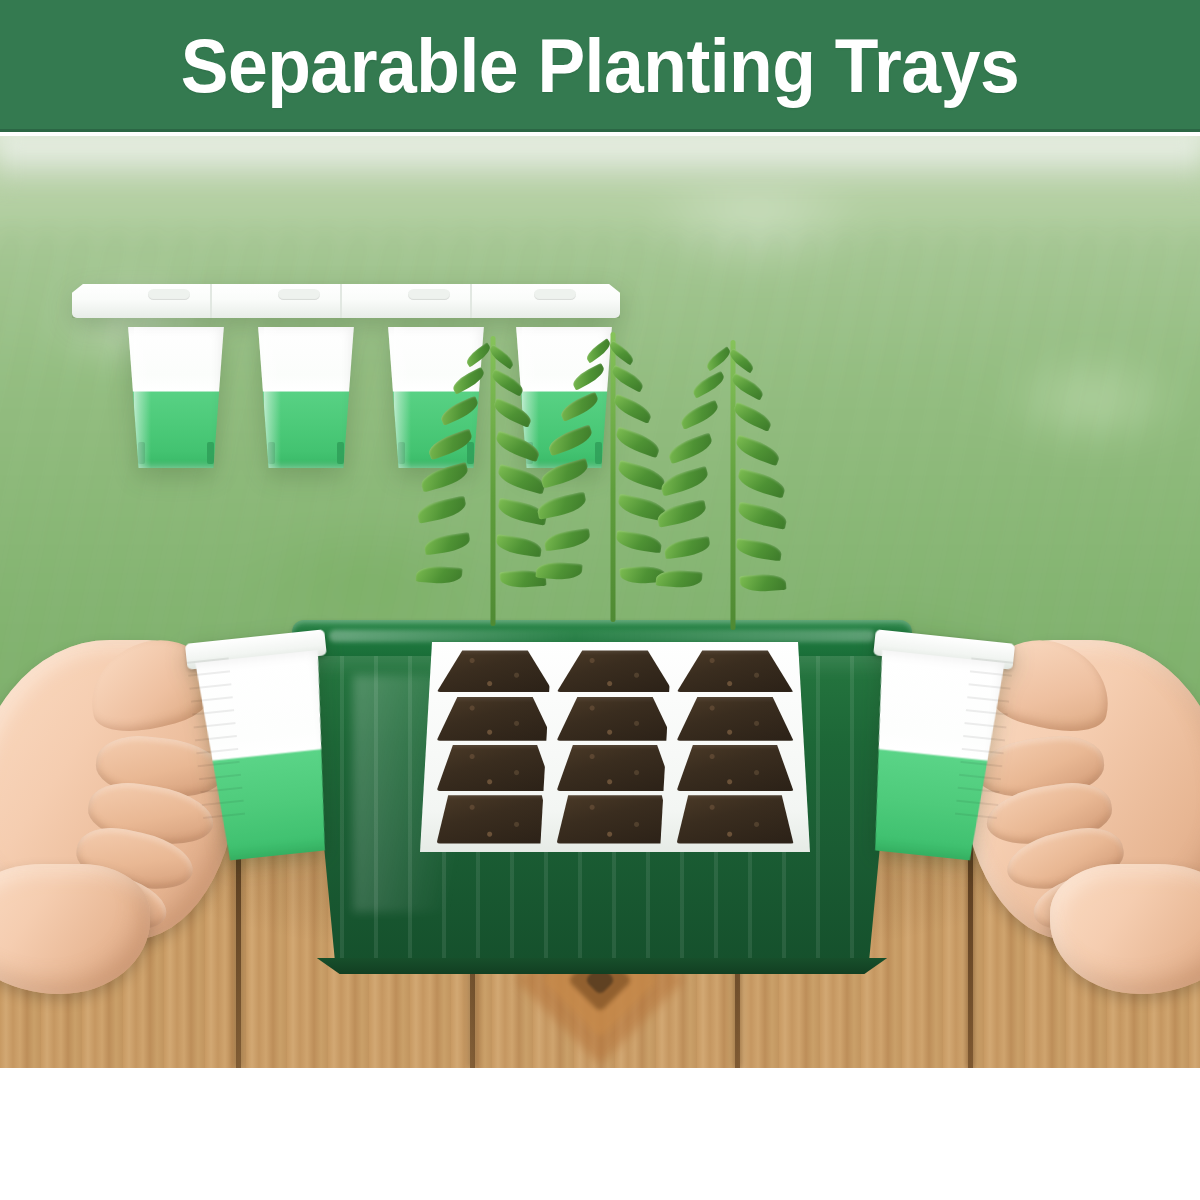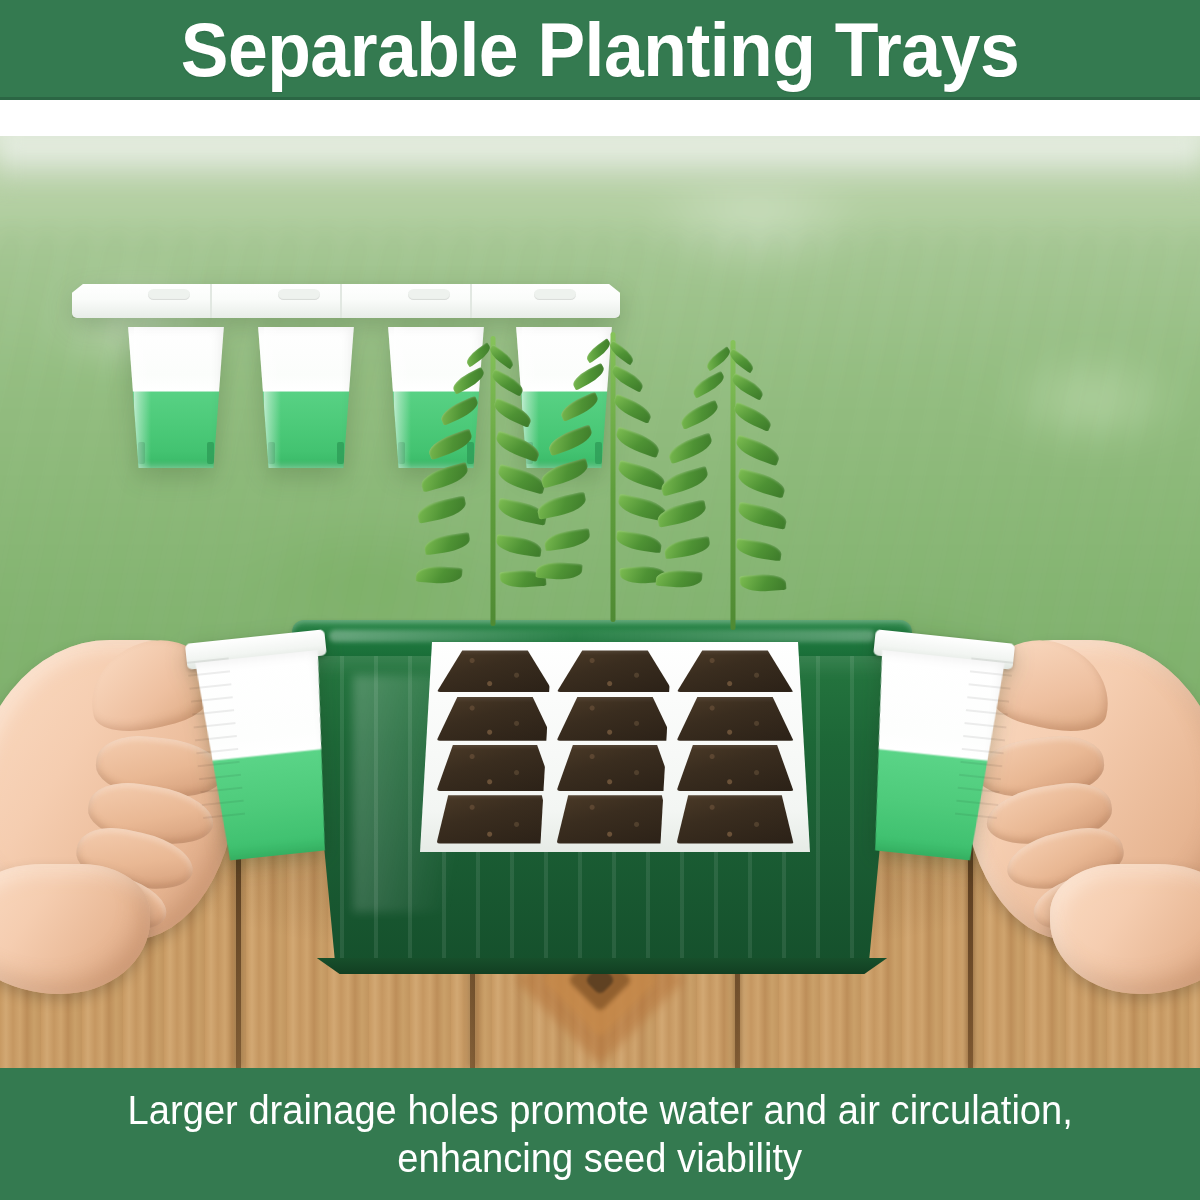--- a/index.html
+++ b/index.html
@@ -11,21 +11,21 @@
   }
   .page { position:relative; width:1200px; height:1200px; overflow:hidden; }
 
   
   .banner {
     position:absolute; left:0; width:1200px;
     background:#347a50;
     display:flex; align-items:center; justify-content:center;
     z-index:60;
   }
-  .banner-top { top:0; height:100px; }
+  .banner-top { top:0; height:132px; }
   .banner-bottom { top:1068px; height:132px; flex-direction:column; }
   .banner-top::after{
     content:""; position:absolute; left:0; bottom:0; width:100%; height:3px;
     background:#2b6644;
   }
   .title {
     color:#ffffff;
     font-size:76px;
     font-weight:bold;
     letter-spacing:-0.5px;
@@ -477,18 +477,14 @@
     </div>
 
     <div class="pod" style="left:864px; top:500px; width:140px; height:220px; transform:rotate(6deg);">
       <div class="pod-flange"></div>
       <div class="pod-cup"></div>
       <div class="pod-ribs" style="left:auto; right:0;"></div>
     </div>
 
   </div>
 
-  <div class="banner banner-bottom">
-    <div class="caption-line">Larger drainage holes promote water and air circulation,</div>
-    <div class="caption-line">enhancing seed viability</div>
-  </div>
 
 </div>
 
 </body></html>

